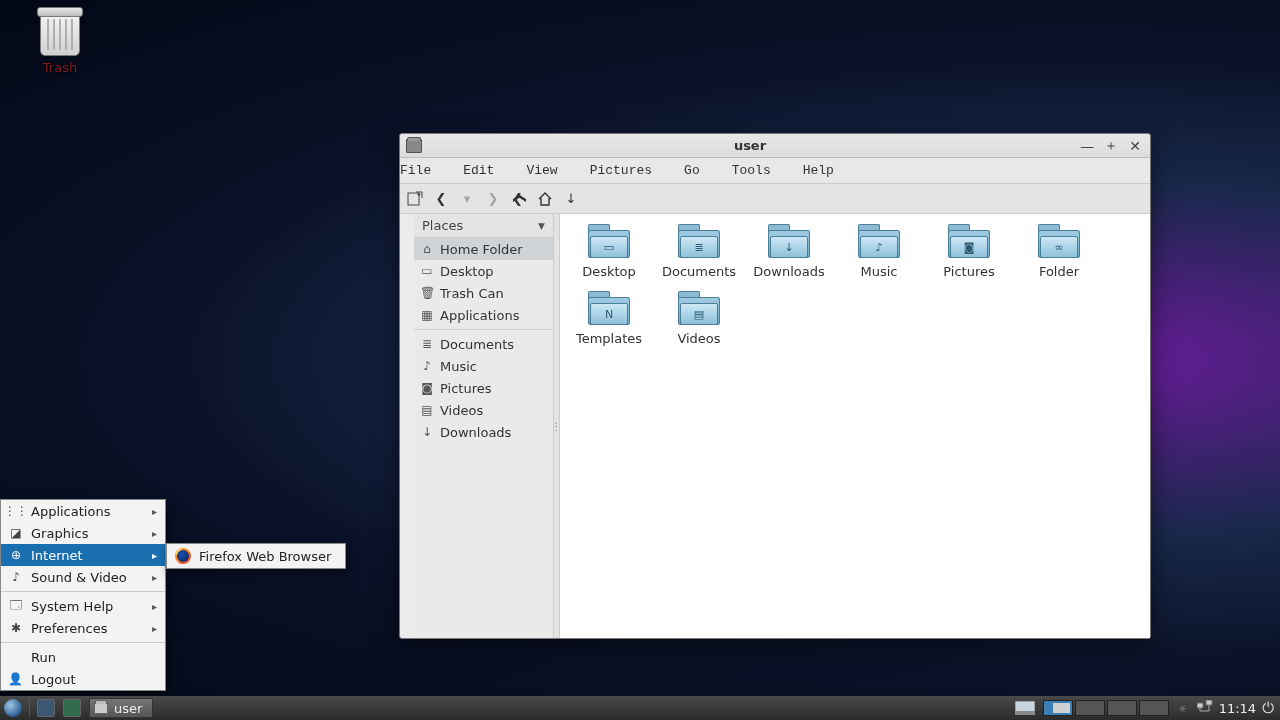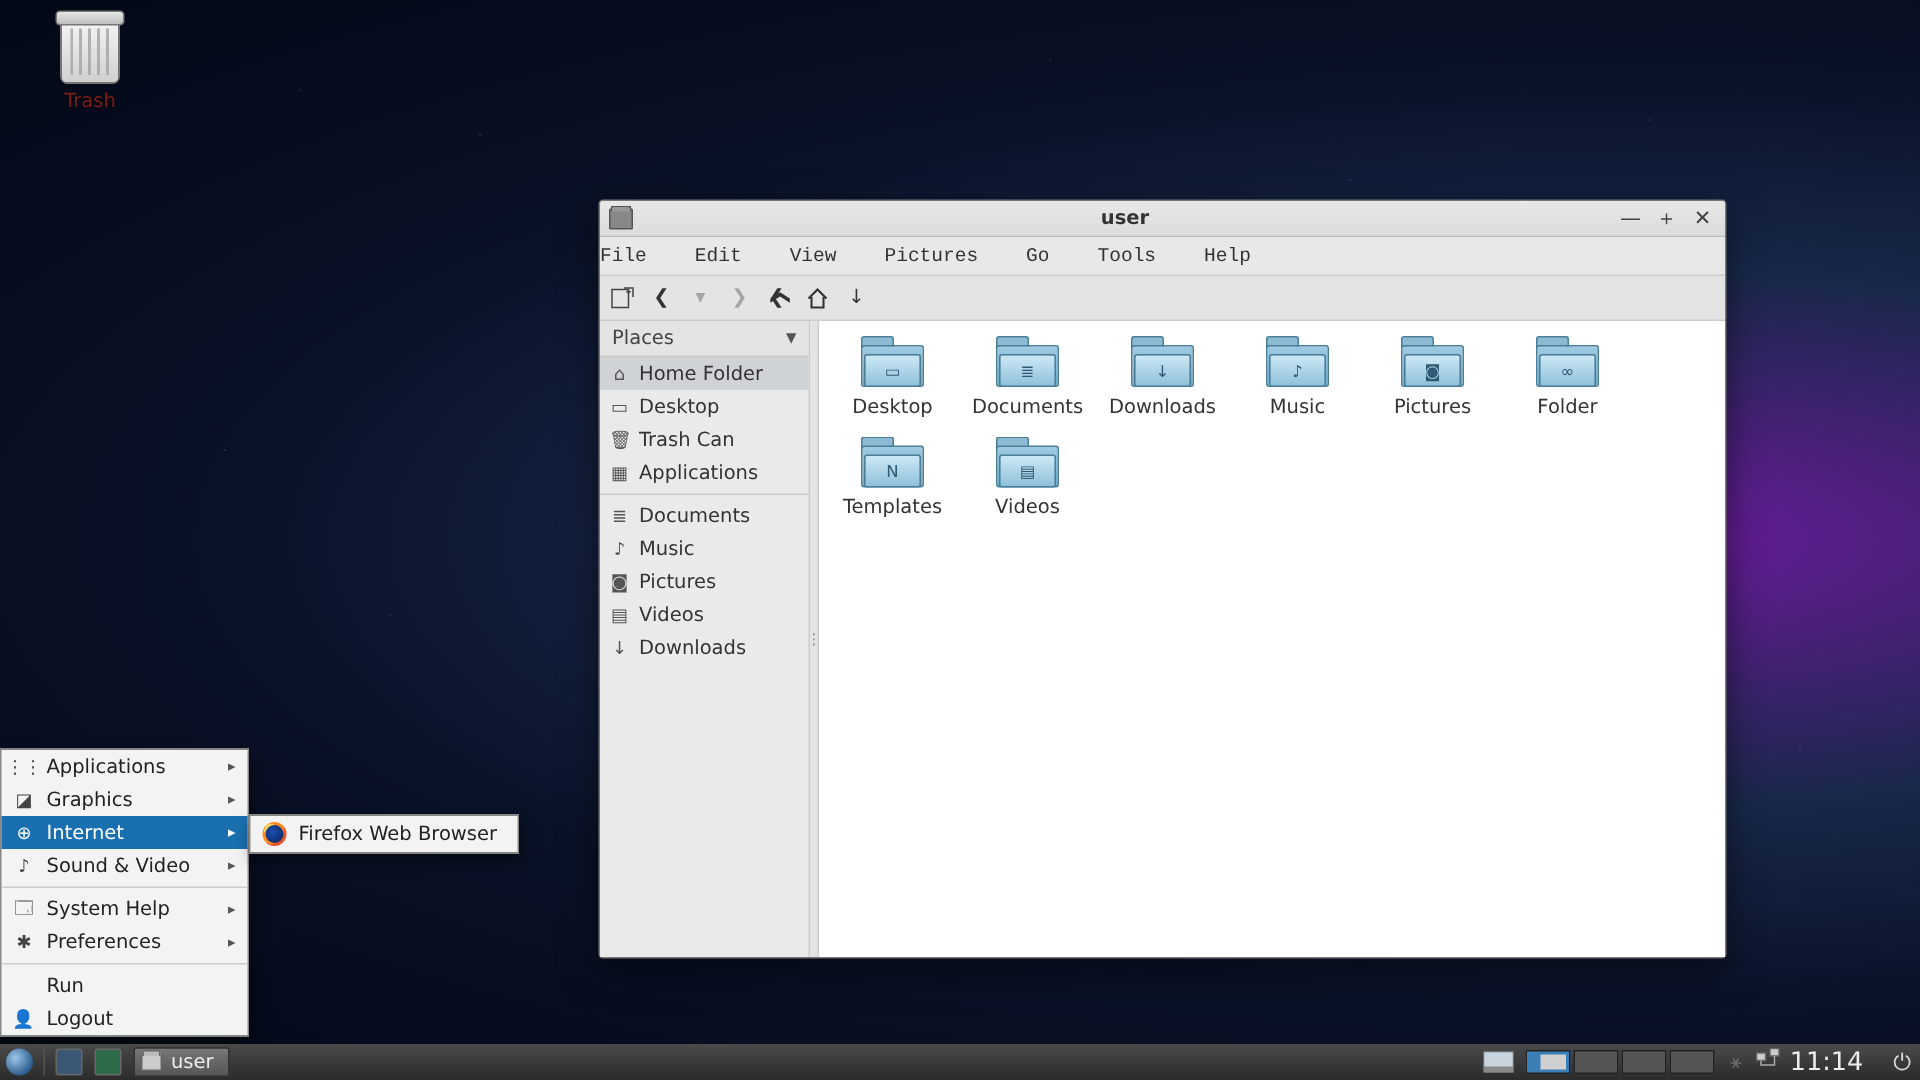--- a/index.html
+++ b/index.html
@@ -49,21 +49,21 @@
     color:#444;font-size:14px;cursor:pointer;}
   .menubar{height:26px;background:#e8e8e8;border-bottom:1px solid #ccc;display:flex;align-items:center;
     padding:0 0;gap:32px;color:#333;font-family:Liberation Mono, monospace;}
   .menubar span{cursor:pointer;}
   .toolbar{height:30px;background:#e4e4e4;border-bottom:1px solid #ccc;display:flex;align-items:center;
     padding:0 6px;gap:8px;}
   .tb-btn{width:18px;height:20px;display:flex;align-items:center;justify-content:center;color:#333;cursor:pointer;}
   .tb-btn.disabled{opacity:.35;cursor:default;}
   .location{flex:1;height:22px;background:#fff;border:1px solid #aaa;border-radius:2px;
     display:flex;align-items:center;padding:0 6px;color:#333;}
-  .body{flex:1;display:flex;min-height:0;}
+  .body{flex:1;display:flex;min-height:0;margin-left:14px;}
   .sidebar{width:140px;background:#eaeaea;border-right:1px solid #ccc;display:flex;flex-direction:column;}
   .sidebar-header{height:24px;display:flex;align-items:center;justify-content:space-between;
     padding:0 8px;border-bottom:1px solid #ccc;background:#e4e4e4;color:#444;}
   .sidebar-header .tri{font-size:9px;color:#555;}
   .sidebar-item{height:22px;display:flex;align-items:center;gap:6px;padding:0 6px;cursor:pointer;color:#333;}
   .sidebar-item.selected{background:#cfd3d6;}
   .sidebar-item .ic{width:14px;text-align:center;color:#555;font-size:12px;}
   .sidebar-sep{height:1px;background:#ccc;margin:3px 0;}
   .handle{width:6px;background:#e4e4e4;display:flex;align-items:center;justify-content:center;
     border-right:1px solid #ccc;color:#888;font-size:10px;cursor:col-resize;}
@@ -112,21 +112,21 @@
   .panel .task .ic::before{content:"";position:absolute;left:0;right:0;top:-3px;height:3px;background:#bbb;border:1px solid #666;border-bottom:none;}
   .panel .spacer{flex:1;}
   .workspace{display:flex;gap:2px;margin-right:10px;}
   .ws-cell{width:30px;height:16px;background:#555;border:1px solid #222;}
   .ws-cell.active{background:#3a7fb5;}
   .ws-cell.withwin{position:relative;}
   .ws-cell.withwin::after{content:"";position:absolute;right:2px;top:2px;bottom:2px;left:9px;
     background:#d0d0d0;}
   .tray{display:flex;align-items:center;gap:10px;margin-right:6px;}
   .tray .ico{color:#bbb;font-size:13px;cursor:pointer;}
-  .clock{color:#eee;font-size:17px;margin-right:20px;}
+  .clock{color:#eee;font-size:13px;margin-right:6px;}
   .power{color:#ddd;font-size:15px;margin-right:6px;cursor:pointer;}
 </style>
 </head>
 <body>
 
 <div class="stars"></div>
 
 <div class="desktop-icon">
   <div class="trash"></div>
   <div>Trash</div>

